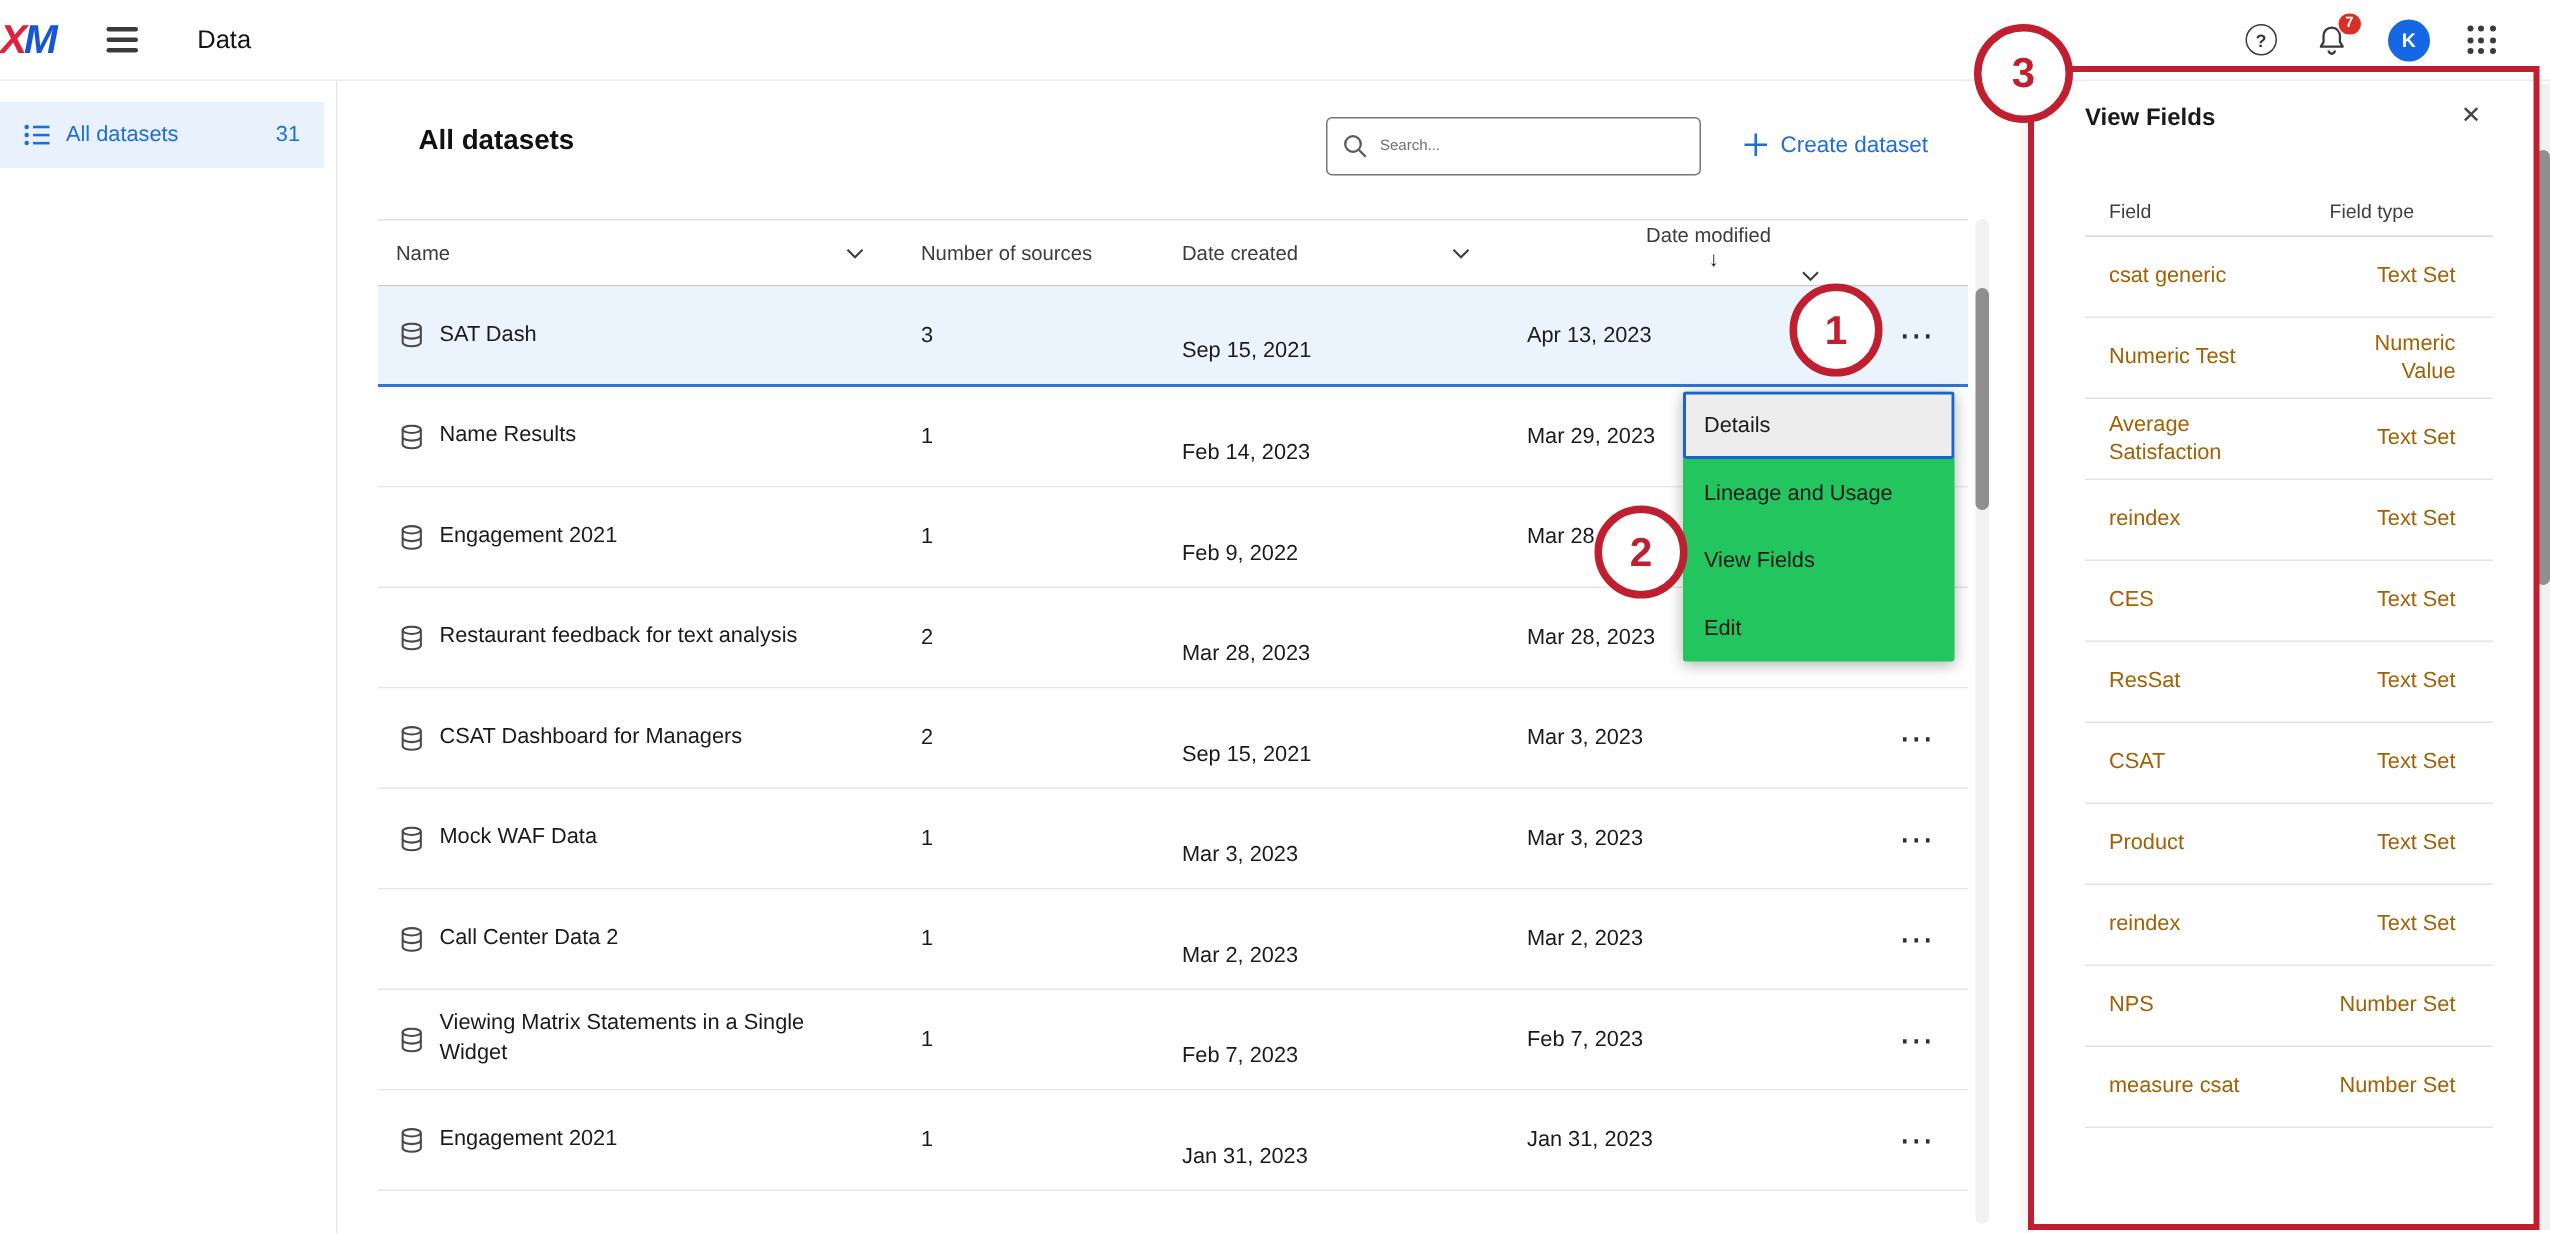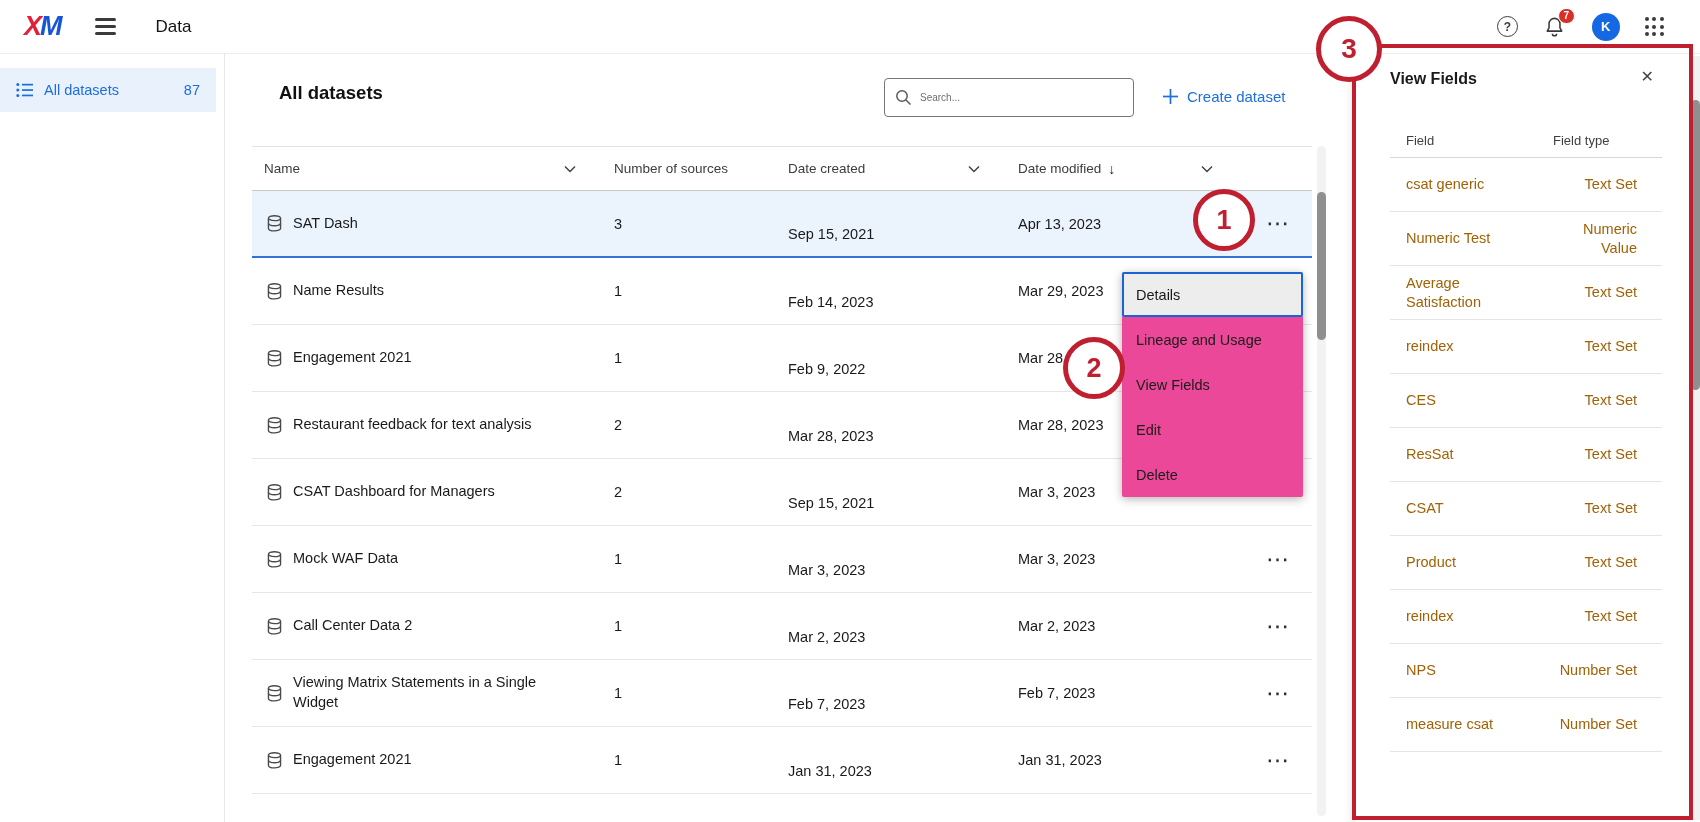--- a/index.html
+++ b/index.html
@@ -8,21 +8,21 @@
     position: relative; overflow: hidden; background: #fff;
     font-family: "Liberation Sans", sans-serif; color: #1a1a1a;
   }
 
   
   .topbar {
     position: absolute; top: 0; left: 0; right: 0; height: 54px;
     background: #fff; border-bottom: 1px solid #ececec;
     display: flex; align-items: center; z-index: 50;
   }
-  .logo { margin-left: 24px; font-size: 27px; font-weight: 900; font-style: italic; letter-spacing: -2px; cursor: pointer; }
+  .logo { font-size: 27px; font-weight: 900; font-style: italic; letter-spacing: -2px; cursor: pointer; }
   .logo .lx { color: #E02139; }
   .logo .lm { color: #1656D6; }
   .hamburger { margin-left: 34px; width: 21px; display: flex; flex-direction: column; gap: 4.5px; cursor: pointer; }
   .hamburger span { display: block; height: 2.4px; background: #3b3b3b; border-radius: 2px; }
   .tb-title { margin-left: 40px; font-size: 17px; font-weight: 500; color: #141414; }
   .tb-right { margin-left: auto; margin-right: 36px; display: flex; align-items: center; gap: 25px; }
   .help-btn {
     width: 21px; height: 21px; border: 1.6px solid #3b3b3b; border-radius: 50%;
     display: flex; align-items: center; justify-content: center;
     font-size: 12px; font-weight: 700; color: #3b3b3b; cursor: pointer;
@@ -68,21 +68,21 @@
     background: none; border: none; color: #1B6EDC; font-family: inherit; font-size: 15px; cursor: pointer;
   }
 
   
   .table { position: absolute; left: 252px; top: 146px; width: 1060px; z-index: 1; }
   .t-head {
     display: flex; align-items: center; height: 45px;
     border-top: 1px solid #e3e3e3; border-bottom: 1px solid #c9c9c9;
     font-size: 13.5px; color: #3c3c3c;
   }
-  .col-name { width: 350px; } .col-src { width: 174px; } .col-cre { width: 230px; } .col-mod { width: 254px; } .col-act { width: 52px; }
+  .col-name { width: 350px; } .col-src { width: 174px; } .col-cre { width: 230px; } .col-mod { width: 254px; flex-direction: column; } .col-act { width: 52px; }
   .h-cell { display: flex; align-items: center; padding-left: 12px; cursor: pointer; }
   .h-cell .chev { margin-left: auto; margin-right: 26px; display: flex; }
   .h-cell.h-mod .sort { margin-left: 7px; font-size: 14px; color: #1a1a1a; }
   .h-cell.h-mod .chev { margin-right: 47px; }
 
   .t-row {
     display: flex; align-items: center; height: 67px; border-bottom: 1px solid #e6e6e6;
     font-size: 14.5px; color: #1a1a1a; cursor: pointer; background: #fff;
   }
   .t-row.selected { background: #EBF3FD; border-bottom: 2px solid #3273D9; }
@@ -97,22 +97,22 @@
     background: none; border: none; cursor: pointer; color: #2e2e2e;
     font-size: 23px; line-height: 1; padding: 2px 6px; font-family: inherit;
   }
 
   
   .main-scroll-track { position: absolute; left: 1317px; top: 146px; bottom: 6px; width: 9px; background: #f2f2f2; border-radius: 5px; z-index: 5; }
   .main-scroll-thumb { position: absolute; left: 1317px; top: 192px; width: 9px; height: 148px; background: #8f8f8f; border-radius: 5px; z-index: 6; cursor: pointer; }
 
   
   .ctx {
-    position: absolute; left: 1122px; top: 261px; width: 181px; background: #ec4899;
-    box-shadow: 0 2px 10px rgba(0,0,0,0.30); border-radius: 2px; z-index: 30; padding: 0; margin-top: 11px;
+    position: absolute; left: 1122px; top: 261px; width: 181px; background: #22c55e;
+    box-shadow: 0 2px 10px rgba(0,0,0,0.30); border-radius: 2px; z-index: 30; padding: 0;
   }
   .ctx-item { height: 45px; display: flex; align-items: center; padding-left: 14px; font-size: 14.5px; color: #1a1a1a; cursor: pointer; }
   .ctx-item.focused { background: #EDEDED; box-shadow: inset 0 0 0 2px #1B63D0; border-radius: 2px; }
 
   
   .panel {
     position: absolute; left: 1356px; top: 54px; width: 344px; bottom: 0; background: #fff;
     box-shadow: -4px 0 10px rgba(0,0,0,0.10); z-index: 20;
   }
   .p-title { position: absolute; left: 34px; top: 16px; font-size: 16px; font-weight: 600; color: #1a1a1a; }
@@ -192,21 +192,21 @@
   <div class="sb-item">
     <svg width="18" height="16" viewBox="0 0 18 16">
       <circle cx="1.8" cy="2.6" r="1.5" fill="#1B6EDC"></circle>
         <rect x="6" y="1.8" width="11" height="1.7" fill="#1B6EDC"></rect>
       <circle cx="1.8" cy="8" r="1.5" fill="#1B6EDC"></circle>
         <rect x="6" y="7.2" width="11" height="1.7" fill="#1B6EDC"></rect>
       <circle cx="1.8" cy="13.4" r="1.5" fill="#1B6EDC"></circle>
         <rect x="6" y="12.6" width="11" height="1.7" fill="#1B6EDC"></rect>
     </svg>
     <span class="sb-label">All datasets</span>
-    <span class="sb-count">87</span>
+    <span class="sb-count">31</span>
   </div>
 </div>
 
 <div class="page-heading">All datasets</div>
 
 <div class="search-box">
   <svg width="17" height="17" viewBox="0 0 17 17">
     <circle cx="7" cy="7" r="5.2" fill="none" stroke="#5a5a5a" stroke-width="1.5"></circle>
     <line x1="11" y1="11" x2="15.5" y2="15.5" stroke="#5a5a5a" stroke-width="1.5"></line>
   </svg>
@@ -409,21 +409,20 @@
 </div>
 
 <div class="main-scroll-track"></div>
 <div class="main-scroll-thumb"></div>
 
 <div class="ctx">
   <div class="ctx-item focused">Details</div>
   <div class="ctx-item">Lineage and Usage</div>
   <div class="ctx-item">View Fields</div>
   <div class="ctx-item">Edit</div>
-  <div class="ctx-item">Delete</div>
 </div>
 
 <div class="panel">
   <div class="p-title">View Fields</div>
   <button class="p-close">✕</button>
   <div class="p-cols">
     <span>Field</span>
     <span>Field type</span>
   </div>
   <div class="p-list">

